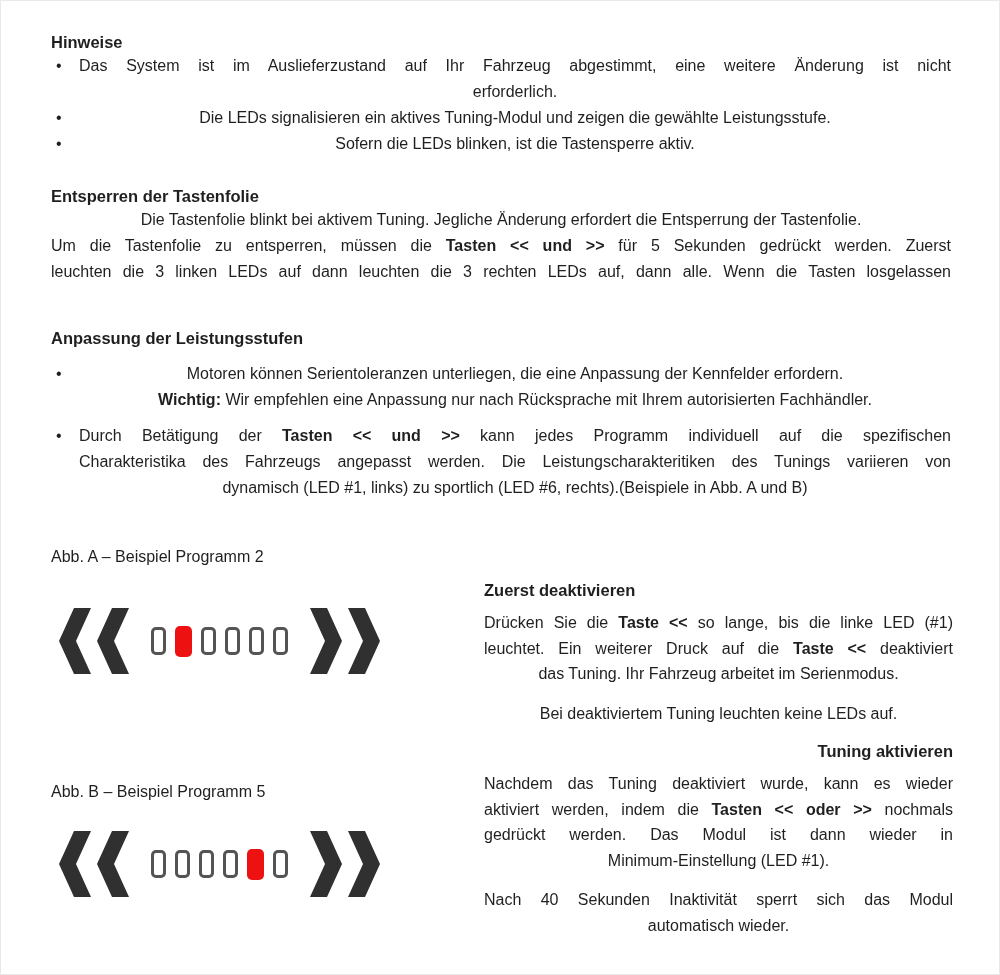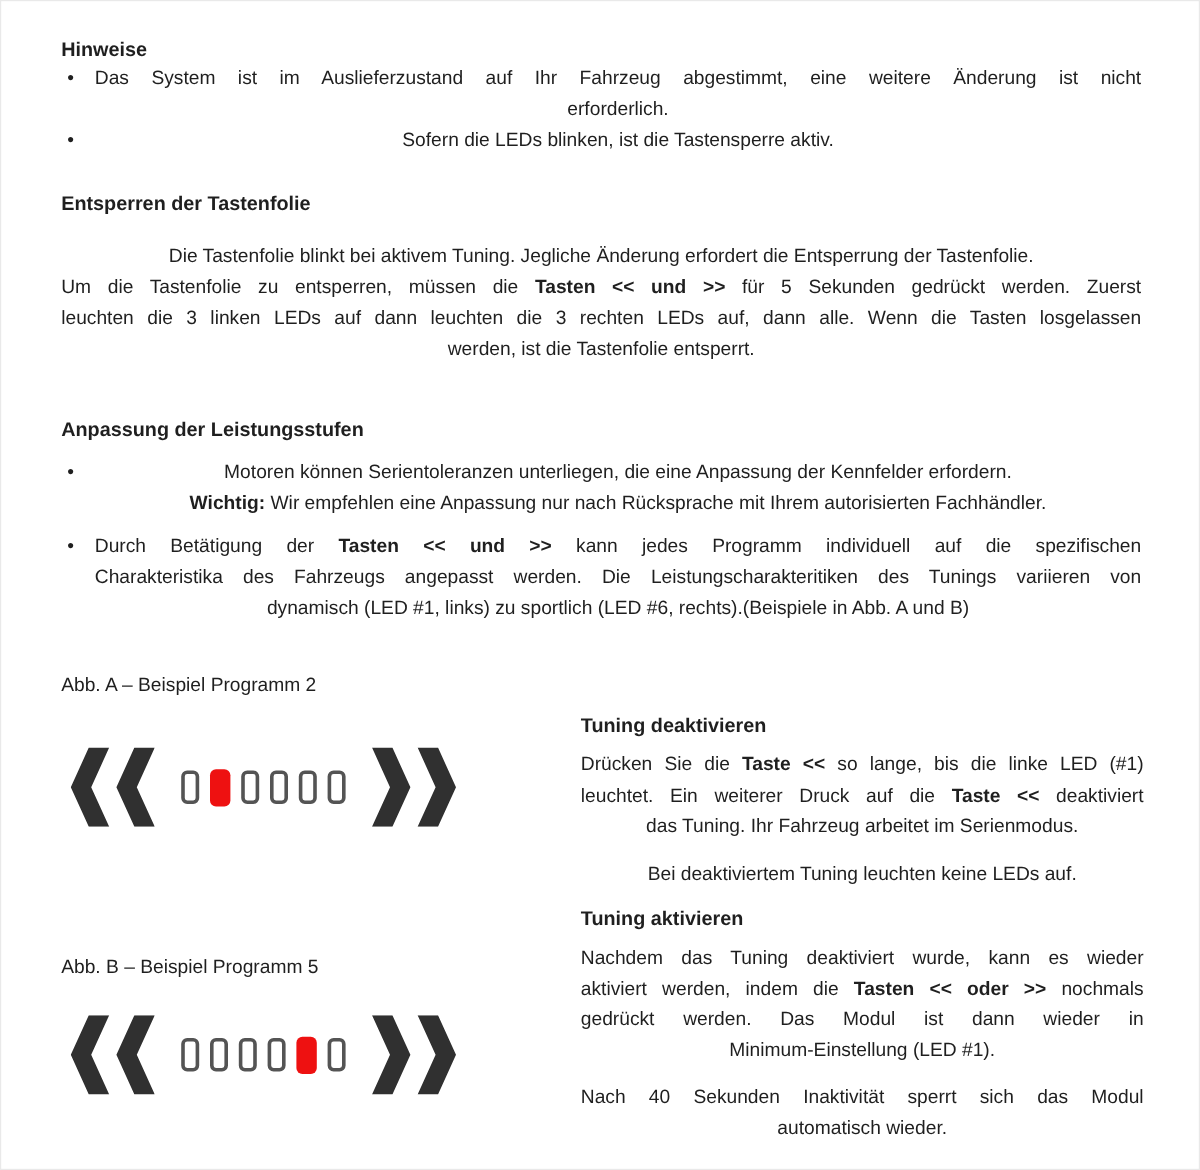--- a/index.html
+++ b/index.html
@@ -19,74 +19,76 @@
     border:1px solid var(--page-border);
     font-family:"Liberation Sans","DejaVu Sans",sans-serif;
     font-size:16px;
     line-height:26px;
     color:var(--text);
     overflow:hidden;
   }
   .content{padding:6px 48px 0 50px;}
   h3{font-size:16.5px;line-height:22px;font-weight:700;margin:0;color:var(--text);}
   .h-first{margin-top:24px;}
-  .h-entsperren{margin-top:28px;margin-bottom:20px;}
+  .h-entsperren{margin-top:28px;margin-bottom:0;}
   .h-anpassung{margin-top:42px;margin-bottom:12px;}
   ul{margin:0;padding:0;}
   li{list-style:none;position:relative;padding-left:28px;}
   li::before{content:"\2022";position:absolute;left:5px;top:0;}
   ul.spaced li + li{margin-top:10px;}
   .line{text-align:center;white-space:normal;}
   .line.just{text-align:justify;text-align-last:justify;}
   .b{font-weight:700;}
   
-  .figures-section{position:absolute;left:50px;top:545px;width:902px;height:410px;}
+  .figures-section{position:absolute;left:50px;top:530px;width:902px;height:410px;}
   .abb-label{position:absolute;left:0;font-size:16px;}
   .abb-label-a{top:13px;}
   .abb-label-b{top:248px;}
   .figure{position:absolute;display:flex;align-items:center;}
   .figure-a{left:8px;top:77px;}
   .figure-b{left:8px;top:300px;}
   .chev{display:block;flex:0 0 auto;}
   .chev polygon{fill:var(--chevron);}
   .chev-right{transform:scaleX(-1);}
   .leds{display:flex;align-items:center;gap:9px;margin:0 22px;}
   .led{width:15px;height:28px;box-sizing:border-box;border:3.5px solid var(--led-border);border-radius:5px;background:#fff;}
   .led.active{width:17px;height:31px;border:none;border-radius:5px;background:var(--led-active);}
   .right-col{position:absolute;left:433px;top:48px;width:469px;line-height:25.5px;}
   .right-col h4{font-size:16.5px;line-height:22px;font-weight:700;margin:0 0 9px;}
-  .right-col h4.follow{}
+  .right-col h4.follow{text-align:right;}
   .right-col .para{margin:0 0 14px;}
 </style>
 </head>
 <body>
 
 <div class="page">
   <div class="content">
 
     <h3 class="h-first">Hinweise</h3>
     <ul>
         <li>
           <div class="line just"><span>Das System ist im Auslieferzustand auf Ihr Fahrzeug abgestimmt, eine weitere Änderung ist nicht</span></div>
           <div class="line"><span>erforderlich.</span></div>
         </li>
         <li>
+          <div class="line"><span>Die LEDs signalisieren ein aktives Tuning-Modul und zeigen die gewählte Leistungsstufe.</span></div>
+        </li>
+        <li>
           <div class="line"><span>Sofern die LEDs blinken, ist die Tastensperre aktiv.</span></div>
         </li>
       </ul>
 
     <h3 class="h-entsperren">Entsperren der Tastenfolie</h3>
     <div>
         <div>
           <div class="line"><span>Die Tastenfolie blinkt bei aktivem Tuning. Jegliche Änderung erfordert die Entsperrung der Tastenfolie.</span></div>
         </div>
         <div>
           <div class="line just"><span>Um die Tastenfolie zu entsperren, müssen die </span><span class="b">Tasten &lt;&lt; und &gt;&gt;</span><span> für 5 Sekunden gedrückt werden. Zuerst</span></div>
           <div class="line just"><span>leuchten die 3 linken LEDs auf dann leuchten die 3 rechten LEDs auf, dann alle. Wenn die Tasten losgelassen</span></div>
-          <div class="line"><span>werden, ist die Tastenfolie entsperrt.</span></div>
         </div>
       </div>
 
     <h3 class="h-anpassung">Anpassung der Leistungsstufen</h3>
     <ul class="spaced">
         <li>
           <div class="line"><span>Motoren können Serientoleranzen unterliegen, die eine Anpassung der Kennfelder erfordern.</span></div>
           <div class="line"><span class="b">Wichtig:</span><span> Wir empfehlen eine Anpassung nur nach Rücksprache mit Ihrem autorisierten Fachhändler.</span></div>
         </li>
         <li>
@@ -134,21 +136,21 @@
           <div class="led active"></div>
           <div class="led"></div>
         </div>
       <svg class="chev chev-right" width="70" height="66" viewBox="0 0 70 66">
         <polygon points="32,0 15,0 0,33 15,66 32,66 17,33"></polygon>
         <polygon points="70,0 53,0 38,33 53,66 70,66 55,33"></polygon>
       </svg>
     </div>
 
     <div class="right-col">
-        <h4 class="">Tuning deaktivieren</h4>
+        <h4 class="">Zuerst deaktivieren</h4>
         <div class="para">
           <div class="line just"><span>Drücken Sie die </span><span class="b">Taste &lt;&lt;</span><span> so lange, bis die linke LED (#1)</span></div>
           <div class="line just"><span>leuchtet. Ein weiterer Druck auf die </span><span class="b">Taste &lt;&lt;</span><span> deaktiviert</span></div>
           <div class="line"><span>das Tuning. Ihr Fahrzeug arbeitet im Serienmodus.</span></div>
         </div>
         <div class="para">
           <div class="line"><span>Bei deaktiviertem Tuning leuchten keine LEDs auf.</span></div>
         </div>
         <h4 class="follow">Tuning aktivieren</h4>
         <div class="para">

